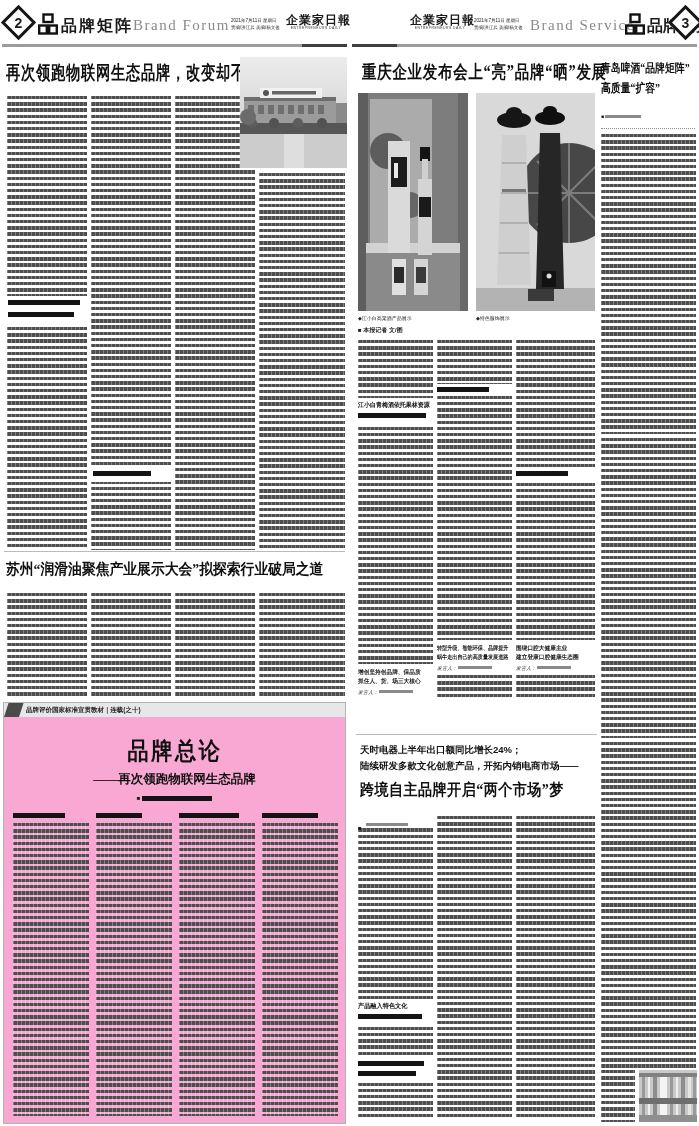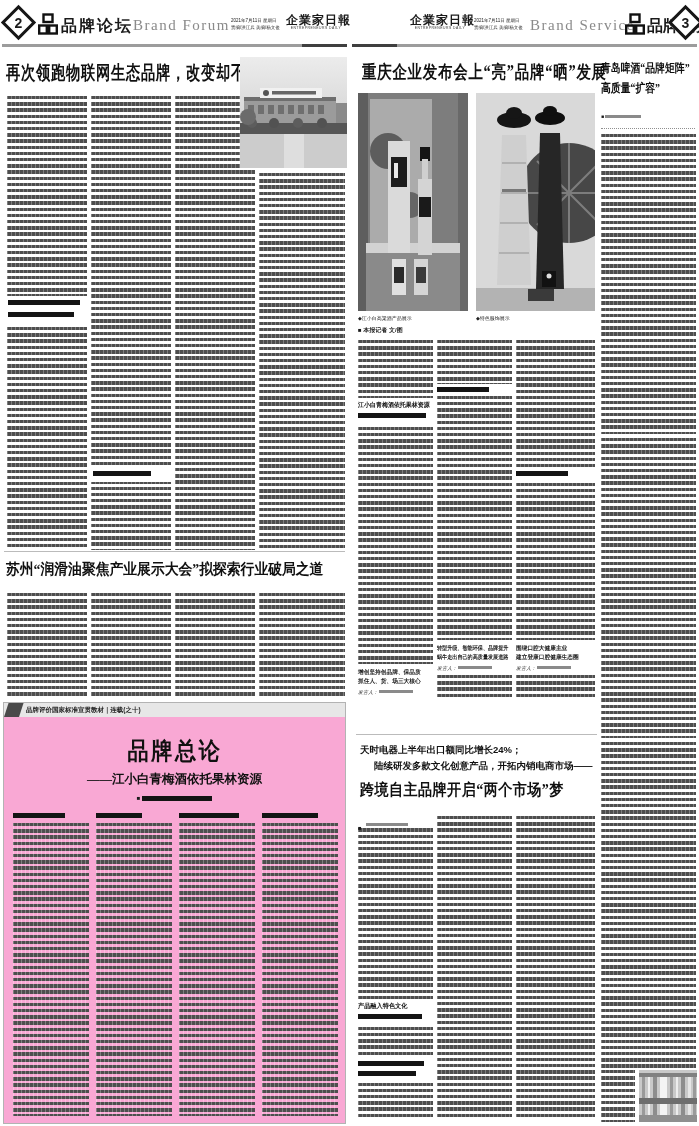--- a/index.html
+++ b/index.html
@@ -50,21 +50,21 @@
     <div class="abs diamond" style="left:6px;top:10px;">
       <span>2</span>
     </div>
     <span class="abs" style="left:38px;top:13px;">
       <svg width="20" height="23" viewBox="0 0 20 23">
         <rect x="5.5" y="1.5" width="9" height="7.5" fill="none" stroke="#111" stroke-width="2.4"></rect>
         <rect x="1.2" y="12.5" width="7.6" height="8" fill="none" stroke="#111" stroke-width="2.4"></rect>
         <rect x="11.2" y="12.5" width="7.6" height="8" fill="none" stroke="#111" stroke-width="2.4"></rect>
       </svg>
     </span>
-    <div class="abs sectioncn" style="left:61px;top:16px;">品牌论坛</div>
+    <div class="abs sectioncn" style="left:61px;top:16px;">品牌矩阵</div>
     <div class="abs sectionen mono" style="left:133px;top:17px;">Brand Forum</div>
     <div class="abs datebox" style="left:231px;top:17px;">
       <div>2021年7月11日 星期日</div>
       <div>责编/洪江兵 美编/杨文俊</div>
     </div>
     <div class="abs paperlogo" style="left:286px;top:14px;width:60px;">
       <div class="cn serif">企業家日報</div>
       <div class="en">ENTREPRENEURS DAILY</div>
     </div>
     <div class="abs rule" style="left:2px;top:44px;width:345px;"></div>
@@ -128,21 +128,21 @@
     <div class="abs gk" style="left:7px;top:593px;width:80px;height:105px;"></div>
     <div class="abs gk" style="left:91px;top:593px;width:80px;height:105px;"></div>
     <div class="abs gk" style="left:175px;top:593px;width:80px;height:105px;"></div>
     <div class="abs gk" style="left:259px;top:593px;width:86px;height:105px;"></div>
 
     <div class="abs featurebox" style="left:3px;top:702px;width:341px;height:420px;">
       <div class="ribbon">
         <span class="ribbon-text">品牌评价国家标准宣贯教材｜连载(之十)</span>
       </div>
       <div class="hl serif" style="position:absolute;left:50%;top:32px;font-size:24px;letter-spacing:3px;transform:translateX(-50%) scaleX(.88);transform-origin:center top;">品牌总论</div>
-      <div class="hl serif" style="position:absolute;left:50%;top:68px;font-size:12.5px;transform:translateX(-50%);transform-origin:center top;">——江小白青梅酒依托果林资源</div>
+      <div class="hl serif" style="position:absolute;left:50%;top:68px;font-size:12.5px;transform:translateX(-50%);transform-origin:center top;">——再次领跑物联网生态品牌</div>
       <div class="abs" style="left:0;top:92px;width:100%;text-align:center;font-size:6px;">
         <span>■</span>
         <span class="gkb bar" style="width:70px;height:5px;"></span>
       </div>
       <div class="abs" style="left:9px;top:110px;width:76px;">
         <div class="gkb" style="width:52px;height:5px;margin-bottom:5px;"></div>
         <div class="gk" style="width:76px;height:293px;"></div>
       </div>
       <div class="abs" style="left:92px;top:110px;width:76px;">
         <div class="gkb" style="width:46px;height:5px;margin-bottom:5px;"></div>
@@ -273,21 +273,21 @@
       <div class="speaker">
         <span>发言人：</span>
         <span class="gkl bar" style="width:34px;height:4px;"></span>
       </div>
       <div class="gk" style="width:79px;height:22px;margin-top:4px;"></div>
     </div>
 
     <div class="abs" style="left:8px;top:734px;width:241px;height:1px;background:#bbb;"></div>
 
     <div class="abs kicker" style="left:12px;top:744px;">天时电器上半年出口额同比增长24%；</div>
-    <div class="abs kicker" style="left:26px;top:760px;">陆续研发多款文化创意产品，开拓内销电商市场——</div>
+    <div class="abs kicker" style="left:12px;top:760px;">陆续研发多款文化创意产品，开拓内销电商市场——</div>
     <div class="abs hl serif" style="left:12px;top:780px;font-size:16px;transform:scaleX(.88);letter-spacing:.5px;">跨境自主品牌开启“两个市场”梦</div>
 
     <div class="abs gk" style="left:10px;top:816px;width:75px;height:304px;"></div>
     <div class="abs gk" style="left:89px;top:816px;width:75px;height:304px;"></div>
     <div class="abs gk" style="left:168px;top:816px;width:79px;height:304px;"></div>
 
     <div class="ovl" style="left:10px;top:816px;width:75px;height:12px;">
       <span style="font-size:6px;font-weight:bold;">■</span>
       <span class="gkl bar" style="width:42px;height:5px;"></span>
     </div>

